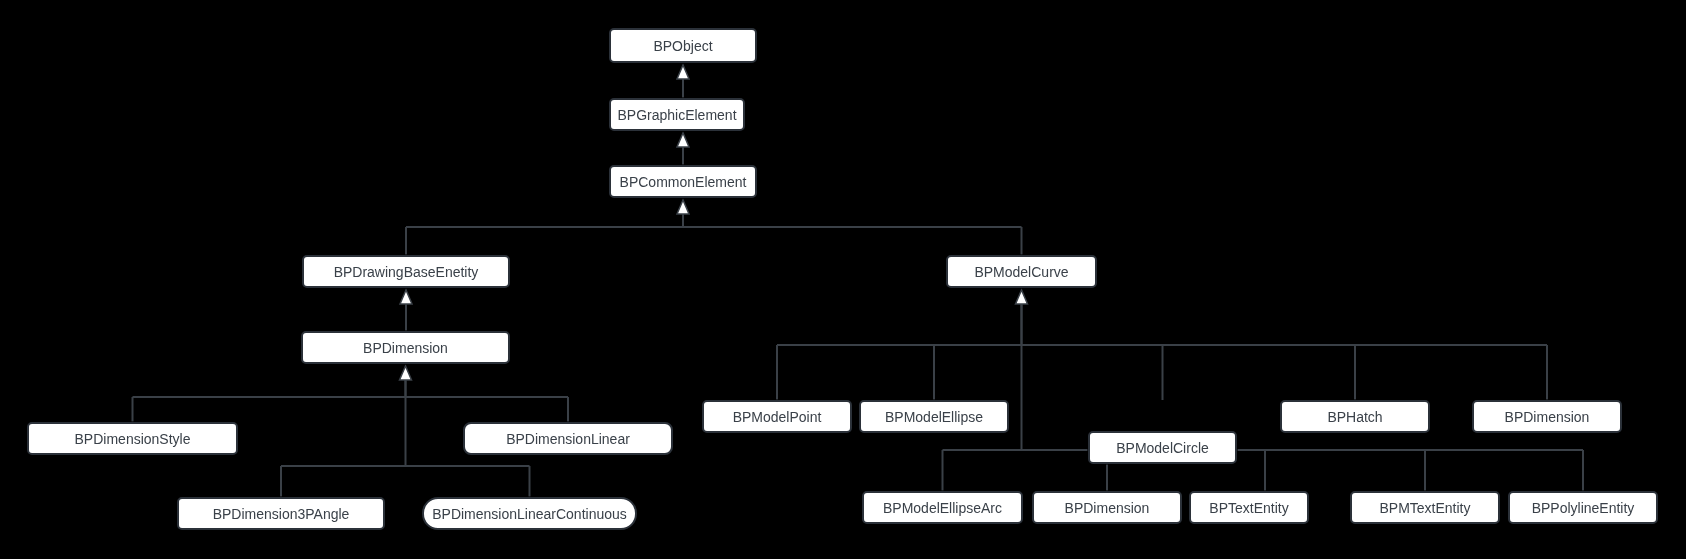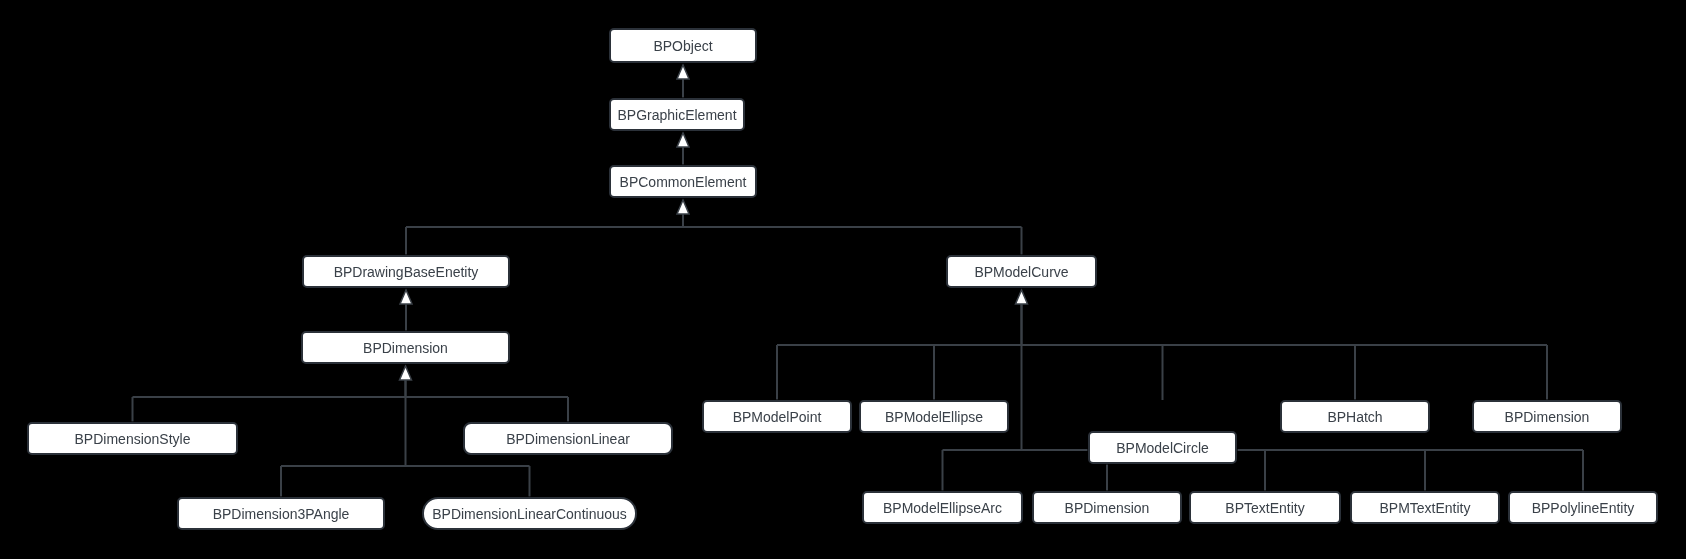--- a/index.html
+++ b/index.html
@@ -88,16 +88,16 @@
     <div class="class-box" style="left: 463px; top: 422px; width: 210px; height: 33px; border-radius: 8px;">BPDimensionLinear</div>
     <div class="class-box" style="left: 177px; top: 497px; width: 208px; height: 33px;">BPDimension3PAngle</div>
     <div class="class-box" style="left: 422px; top: 497px; width: 215px; height: 33px; border-radius: 16px;">BPDimensionLinearContinuous</div>
     <div class="class-box" style="left: 702px; top: 400px; width: 150px; height: 33px;">BPModelPoint</div>
     <div class="class-box" style="left: 859px; top: 400px; width: 150px; height: 33px;">BPModelEllipse</div>
     <div class="class-box" style="left: 1088px; top: 400px; width: 149px; height: 33px; margin-top: 31px;">BPModelCircle</div>
     <div class="class-box" style="left: 1280px; top: 400px; width: 150px; height: 33px;">BPHatch</div>
     <div class="class-box" style="left: 1472px; top: 400px; width: 150px; height: 33px;">BPDimension</div>
     <div class="class-box" style="left: 862px; top: 491px; width: 161px; height: 33px;">BPModelEllipseArc</div>
     <div class="class-box" style="left: 1032px; top: 491px; width: 150px; height: 33px;">BPDimension</div>
-    <div class="class-box" style="left: 1189px; top: 491px; width: 152px; height: 33px;">BPTextEntity</div>
+    <div class="class-box" style="left: 1189px; top: 491px; width: 120px; height: 33px;">BPTextEntity</div>
     <div class="class-box" style="left: 1350px; top: 491px; width: 150px; height: 33px;">BPMTextEntity</div>
     <div class="class-box" style="left: 1508px; top: 491px; width: 150px; height: 33px;">BPPolylineEntity</div>
   </div>
 
 </body></html>

